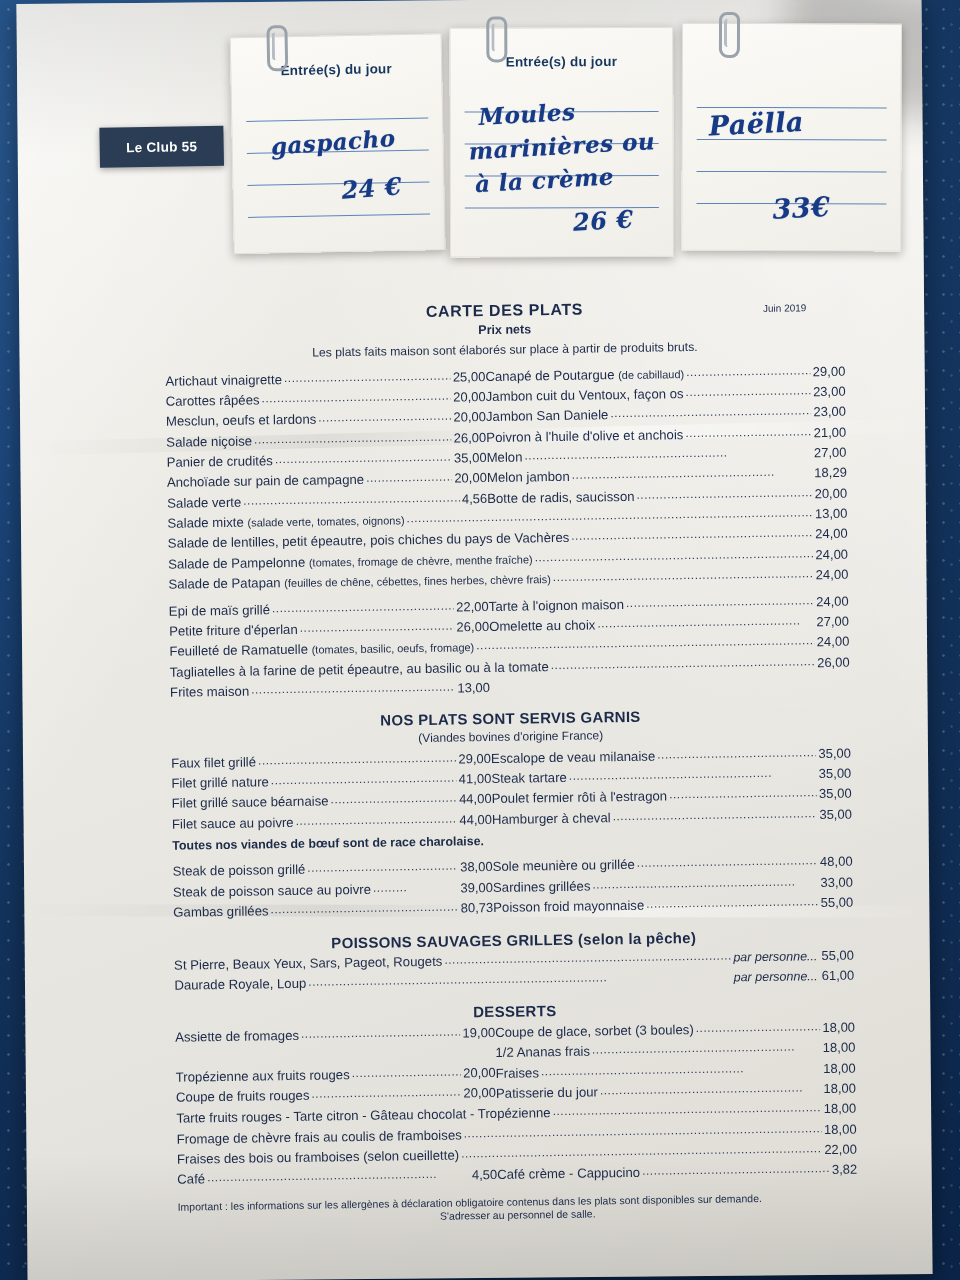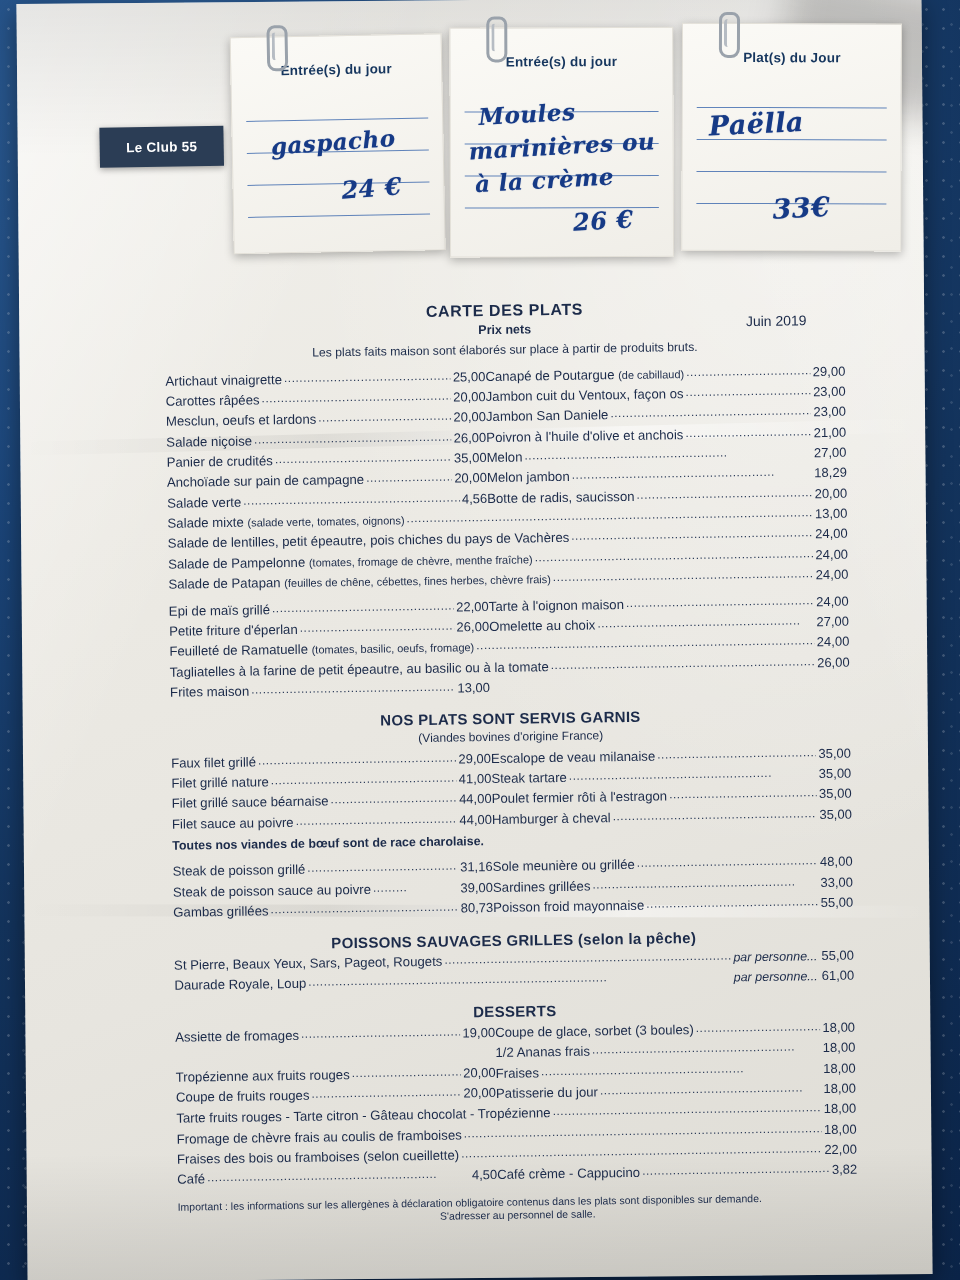--- a/index.html
+++ b/index.html
@@ -175,22 +175,22 @@
     font-weight: bold;
     margin-top: 1px;
   }
   .menu-head .h3 {
     font-size: 12.2px;
     margin-top: 3px;
   }
   .date {
     position: absolute;
     right: 38px;
-    top: 16px;
-    font-size: 14px;
+    top: 6px;
+    font-size: 10px;
     font-weight: normal;
   }
   .section-title {
     text-align: center;
     font-weight: bold;
     font-size: 15px;
     margin: 12px 0 1px 0;
     letter-spacing: .3px;
   }
   .section-sub {
@@ -304,21 +304,20 @@
             <div class="rule"></div>
         </div>
         <div class="hand" style="left:28px; top:72px; font-size:23px;">Moules</div>
         <div class="hand" style="left:18px; top:104px; font-size:23px;">marinières ou</div>
         <div class="hand" style="left:24px; top:138px; font-size:23px;">à la crème</div>
         <div class="hand" style="left:122px; top:178px; font-size:24px;">26 €</div>
       </div>
 
       <div class="card card3">
         <div class="clip"></div>
-        <div class="card-title">Plat(s) du Jour</div>
         <div class="rules">
           <div class="rule"></div>
             <div class="rule"></div>
             <div class="rule"></div>
             <div class="rule"></div>
         </div>
         <div class="hand" style="left:26px; top:84px; font-size:27px;">Paëlla</div>
         <div class="hand" style="left:90px; top:168px; font-size:27px;">33€</div>
       </div>
     </div>
@@ -525,21 +524,21 @@
             </div>
         </div>
       </div>
       <div class="note-bold">Toutes nos viandes de bœuf sont de race charolaise.</div>
 
       <div class="cols block">
         <div class="col-l">
           <div class="row">
               <span class="nm">Steak de poisson grillé</span>
               <span class="dots">............................................................</span>
-              <span class="pr">31,16</span>
+              <span class="pr">38,00</span>
             </div>
           <div class="row">
               <span class="nm">Steak de poisson sauce au poivre</span>
               <span class="dots">.........</span>
               <span class="pr">39,00</span>
             </div>
           <div class="row">
               <span class="nm">Gambas grillées</span>
               <span class="dots">............................................................</span>
               <span class="pr">80,73</span>

